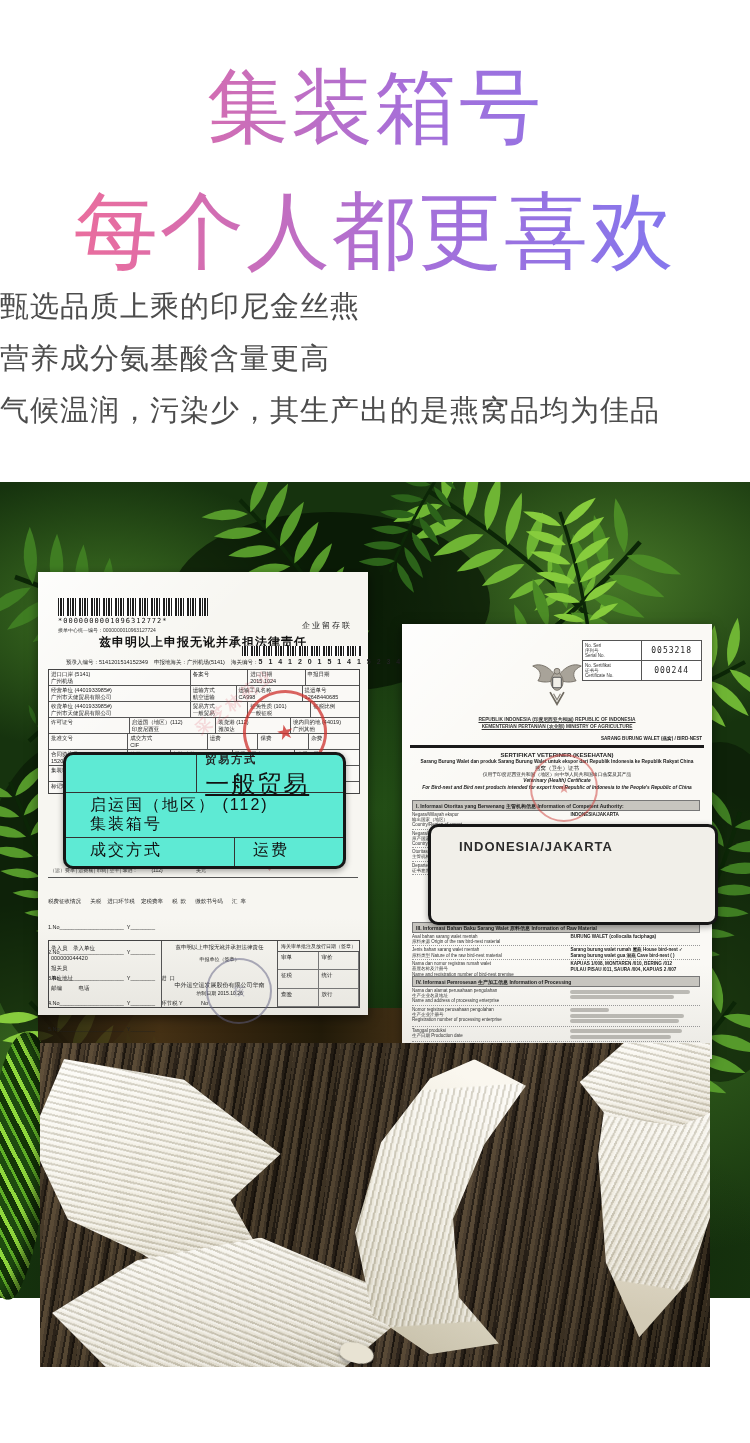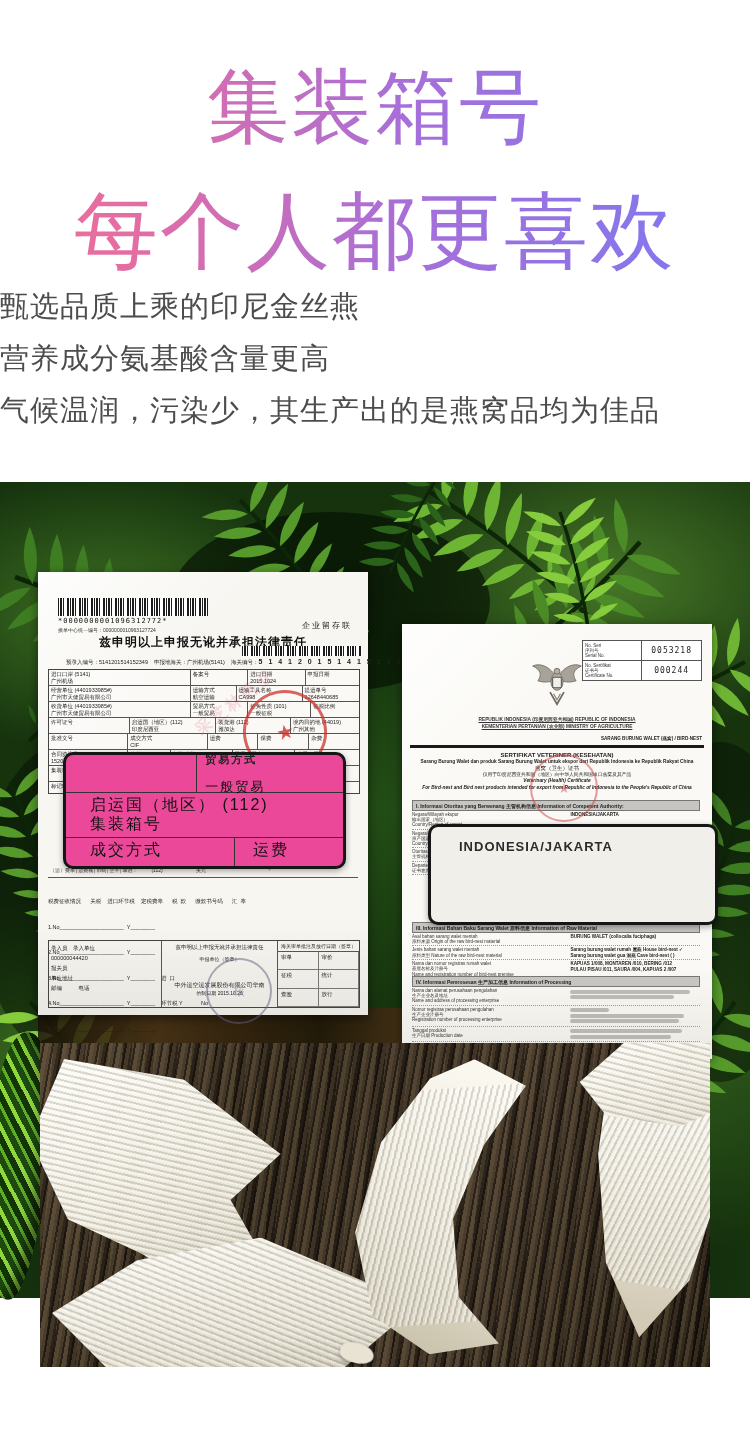--- a/index.html
+++ b/index.html
@@ -73,28 +73,28 @@
   .cf3g{flex:1;display:grid;grid-template-columns:1fr 1fr;}
   .cf3g div{border-right:1px solid #777;border-bottom:1px solid #777;font-size:5.5px;padding:2px 3px;}
   .stamp{position:absolute;border-radius:50%;display:flex;align-items:center;justify-content:center;}
   .stamp-red1{left:205px;top:118px;width:78px;height:78px;border:3px solid rgba(205,48,44,.75);color:rgba(205,48,44,.8);font-size:20px;transform:rotate(-12deg);}
   .stamp-blue{left:168px;top:386px;width:62px;height:62px;border:2px solid rgba(95,95,130,.5);color:rgba(95,95,130,.4);font-size:12px;}
   .wm-red{position:absolute;color:rgba(216,70,92,.45);font-weight:bold;transform:rotate(-38deg);pointer-events:none;}
   .cd-wm1{left:212px;top:238px;font-size:30px;letter-spacing:4px;}
   .cd-wm2{left:150px;top:120px;font-size:16px;letter-spacing:3px;opacity:.4;}
 
   
-  .callout{position:absolute;background:#ec4899;border:3px solid #161616;border-radius:10px;overflow:hidden;
+  .callout{position:absolute;background:#5eead4;border:3px solid #161616;border-radius:10px;overflow:hidden;
            box-shadow:0 2px 6px rgba(0,0,0,.35);}
   .co-customs{left:25px;top:180px;width:277px;height:111px;}
   .co-r1{display:flex;height:37px;border-bottom:1.5px solid #333;}
   .co-r1l{width:47%;border-right:1.5px solid #333;}
   .co-r1r{padding-left:8px;}
   .co-r1lab{font-size:11px;color:#222;margin-top:-3px;font-weight:bold;letter-spacing:2px;}
-  .co-r1val{font-size:13px;color:#111;letter-spacing:2px;margin-top:11px;}
+  .co-r1val{font-size:24px;color:#111;letter-spacing:2px;margin-top:1px;text-decoration:underline;}
   .co-r2{height:42px;border-bottom:1.5px solid #333;padding:2px 0 0 24px;font-size:16px;line-height:19px;color:#111;letter-spacing:2px;}
   .co-r3{display:flex;height:32px;}
   .co-r3a{width:52%;border-right:1.5px solid #333;padding:2px 0 2px 24px;font-size:16px;color:#111;letter-spacing:2px;}
   .co-r3a .cif{font-size:15px;margin-top:3px;letter-spacing:1px;}
   .co-r3b{padding:2px 0 0 18px;font-size:16px;color:#111;letter-spacing:2px;}
 
   
   .doc-cert{left:402px;top:580px;width:310px;height:435px;background:#faf9f5;margin-top:44px;}
   .serialbox{position:absolute;right:10px;top:16px;width:118px;border:1px solid #555;font-size:4.5px;background:#fff;}
   .serialrow{display:flex;border-top:1px solid #555;}

